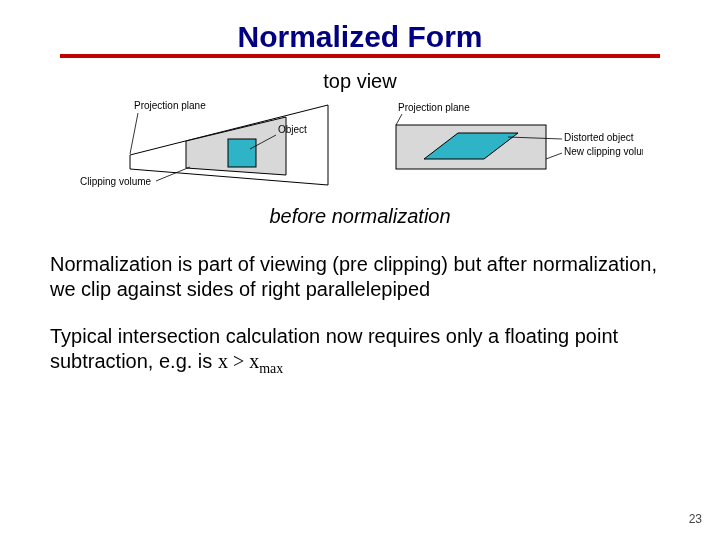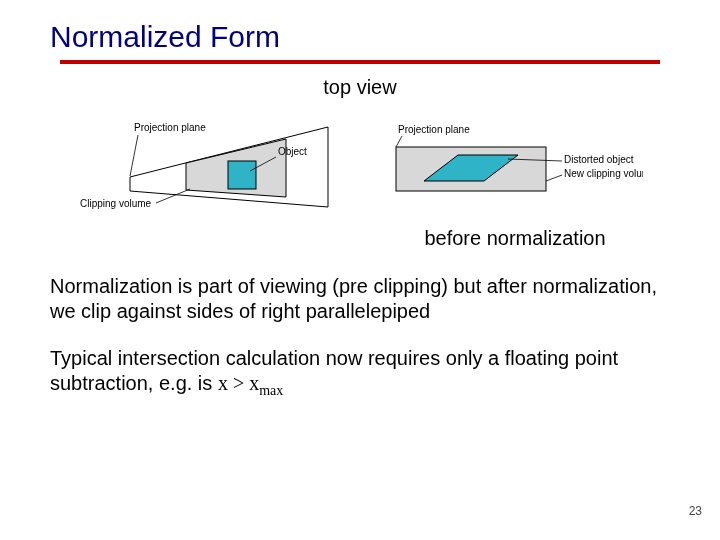--- a/index.html
+++ b/index.html
@@ -7,62 +7,62 @@
     width: 720px;
     height: 540px;
     background: #fff;
     font-family: Arial, Helvetica, sans-serif;
     color: #000;
     position: relative;
     overflow: hidden;
   }
   .slide { padding: 20px 50px 0 50px; }
   .title {
-    text-align: left;
+    text-align: center;
     font-size: 30px;
-    font-weight: normal;
+    font-weight: bold;
     color: #000080;
-    margin-bottom: 6px;
   }
   .rule {
     height: 4px;
     background: #c00000;
     margin: 0 10px 12px 10px;
   }
   .topview {
     text-align: center;
     font-size: 20px;
-    margin-bottom: 20px;
+    margin-bottom: 4px;
   }
   .figs {
     display: flex;
     justify-content: center;
     gap: 15px;
     margin-bottom: 8px;
   }
   .fig { width: 275px; }
   .fig svg { display: block; width: 275px; height: 100px; }
   .caps {
     display: flex;
-    justify-content: flex-end;
+    justify-content: center;
     font-size: 20px;
     margin-bottom: 24px;
+    font-style: italic;
   }
   .caps > div { width: 50%; text-align: center; }
   .para {
     font-size: 20px;
     line-height: 1.25;
     margin-bottom: 22px;
   }
   .serif { font-family: "Times New Roman", Times, serif; }
   sub { font-size: 0.7em; vertical-align: sub; }
   .pagenum {
     position: absolute;
     right: 18px;
-    bottom: 22px;
+    bottom: 14px;
     font-size: 12px;
     color: #444;
     margin-left: 40px;
   }
 </style>
 </head>
 <body>
 
 <div class="slide">
   <div class="title">Normalized Form</div>

